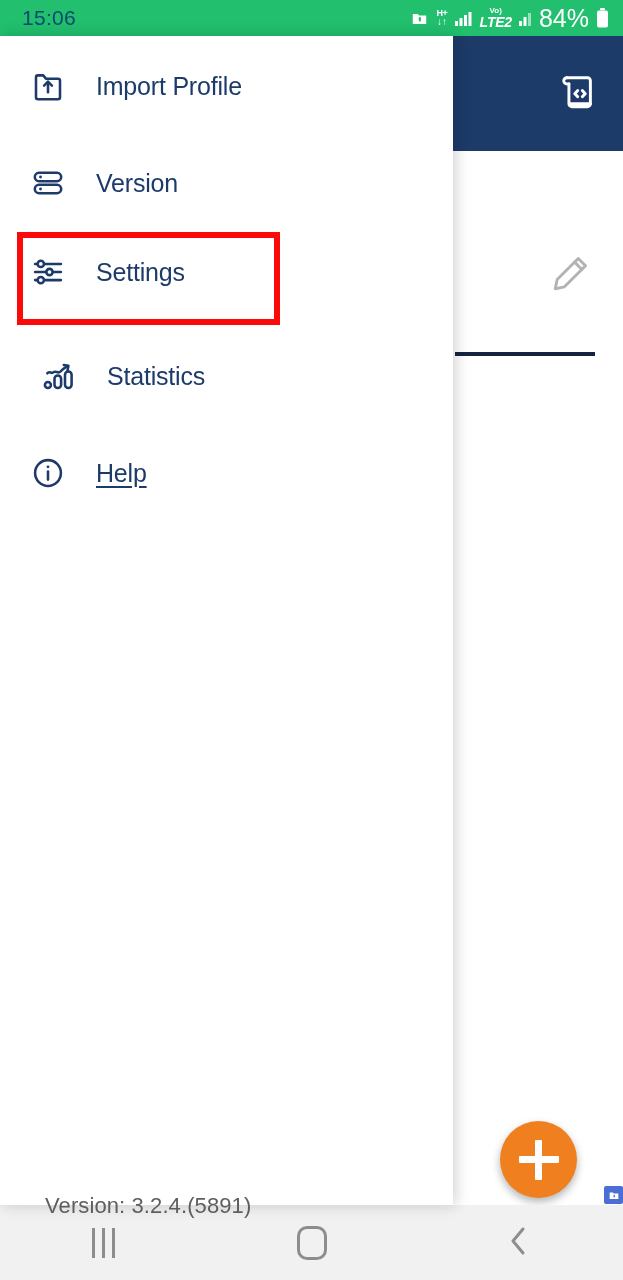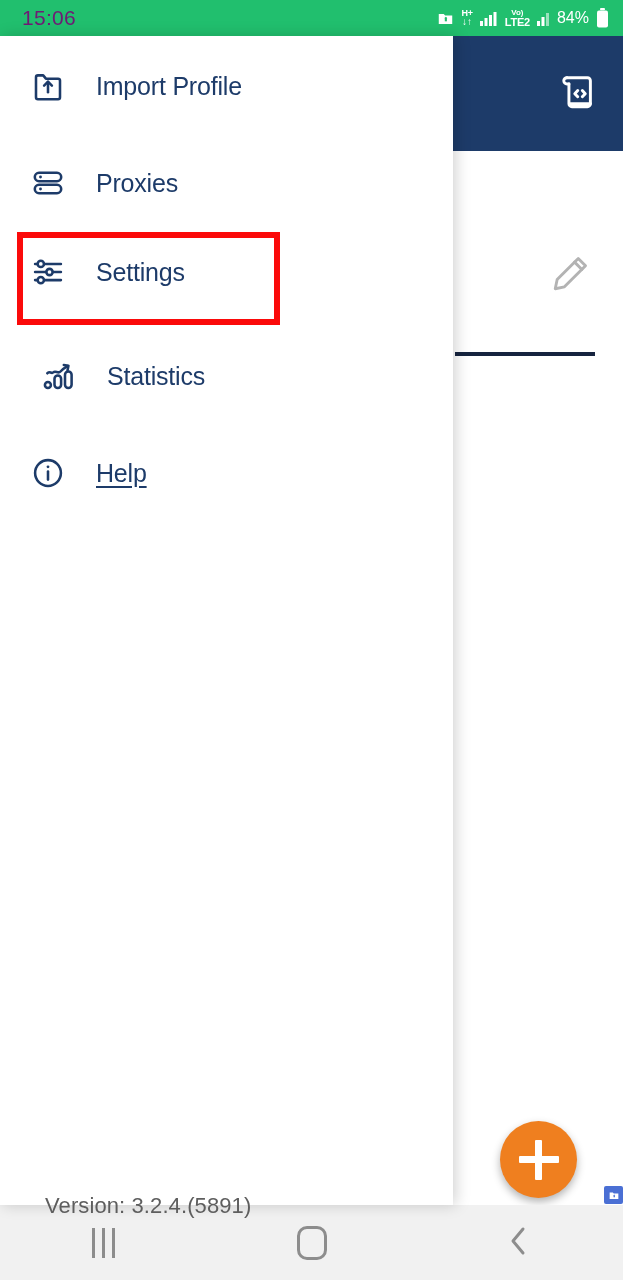--- a/index.html
+++ b/index.html
@@ -14,30 +14,30 @@
   
   #screen { position:absolute; inset:0; width:623px; height:1280px; overflow:hidden; }
 
   
   #status-bar {
     position:absolute; top:0; left:0; width:623px; height:36px;
     background:#21bf6e;
     display:flex; align-items:center; justify-content:space-between;
     padding:0 14px 0 22px;
   }
-  #status-time { color:#701a75; font-size:21px; letter-spacing:.3px; }
+  #status-time { color:#0c4a6e; font-size:21px; letter-spacing:.3px; }
   #status-icons { display:flex; align-items:center; gap:7px; }
   .sb-ico { display:flex; align-items:center; }
-  .sb-txt { color:#ffffff; font-size:16px; }
+  .sb-txt { color:#ffffff; font-size:25px; }
   .hspd { display:flex; flex-direction:column; align-items:center; line-height:1; color:#fff; }
   .hspd .t { font-size:9px; font-weight:bold; letter-spacing:-.3px; }
   .hspd .b { font-size:10px; font-weight:bold; margin-top:-1px; }
   .volte { display:flex; flex-direction:column; align-items:center; line-height:1; color:#fff; }
   .volte .t { font-size:8px; font-weight:bold; }
-  .volte .b { font-size:11px; font-weight:bold; letter-spacing:-.2px; }
+  .volte .b { font-size:14px; font-weight:bold; letter-spacing:-.2px;font-style:italic; }
 
   
   #app-background { position:absolute; top:36px; left:0; width:623px; height:1169px; background:#ffffff; }
   #app-header {
     position:absolute; top:0; left:0; width:623px; height:115px;
     background:#1d3b69;
   }
   #app-header-script-icon {
     position:absolute; right:24px; top:50%; transform:translateY(-50%);
   }
@@ -220,21 +220,21 @@
 
     <div class="drawer-item" id="item-proxies">
       <span class="icon-slot">
         <svg width="36" height="36" viewBox="0 0 24 24" fill="none" stroke="#1d3b69" stroke-width="1.7" stroke-linecap="round" stroke-linejoin="round">
           <rect x="3.2" y="5.2" width="17.6" height="5.6" rx="2.8"></rect>
           <rect x="3.2" y="13.2" width="17.6" height="5.6" rx="2.8"></rect>
           <circle cx="7" cy="8" r=".95" fill="#1d3b69" stroke="none"></circle>
           <circle cx="7" cy="16" r=".95" fill="#1d3b69" stroke="none"></circle>
         </svg>
       </span>
-      <span class="item-label">Proxies</span>
+      <span class="item-label">Version</span>
     </div>
 
     <div class="drawer-item" id="item-settings">
       <span class="icon-slot">
         <svg width="36" height="36" viewBox="0 0 24 24" fill="none" stroke="#1d3b69" stroke-width="1.7" stroke-linecap="round" stroke-linejoin="round">
           <path d="M3.4 6.6h1.6"></path>
             <circle cx="7.2" cy="6.6" r="2.1"></circle>
             <path d="M9.5 6.6h11.1"></path>
           <path d="M3.4 12h7.3"></path>
             <circle cx="13" cy="12" r="2.1"></circle>

